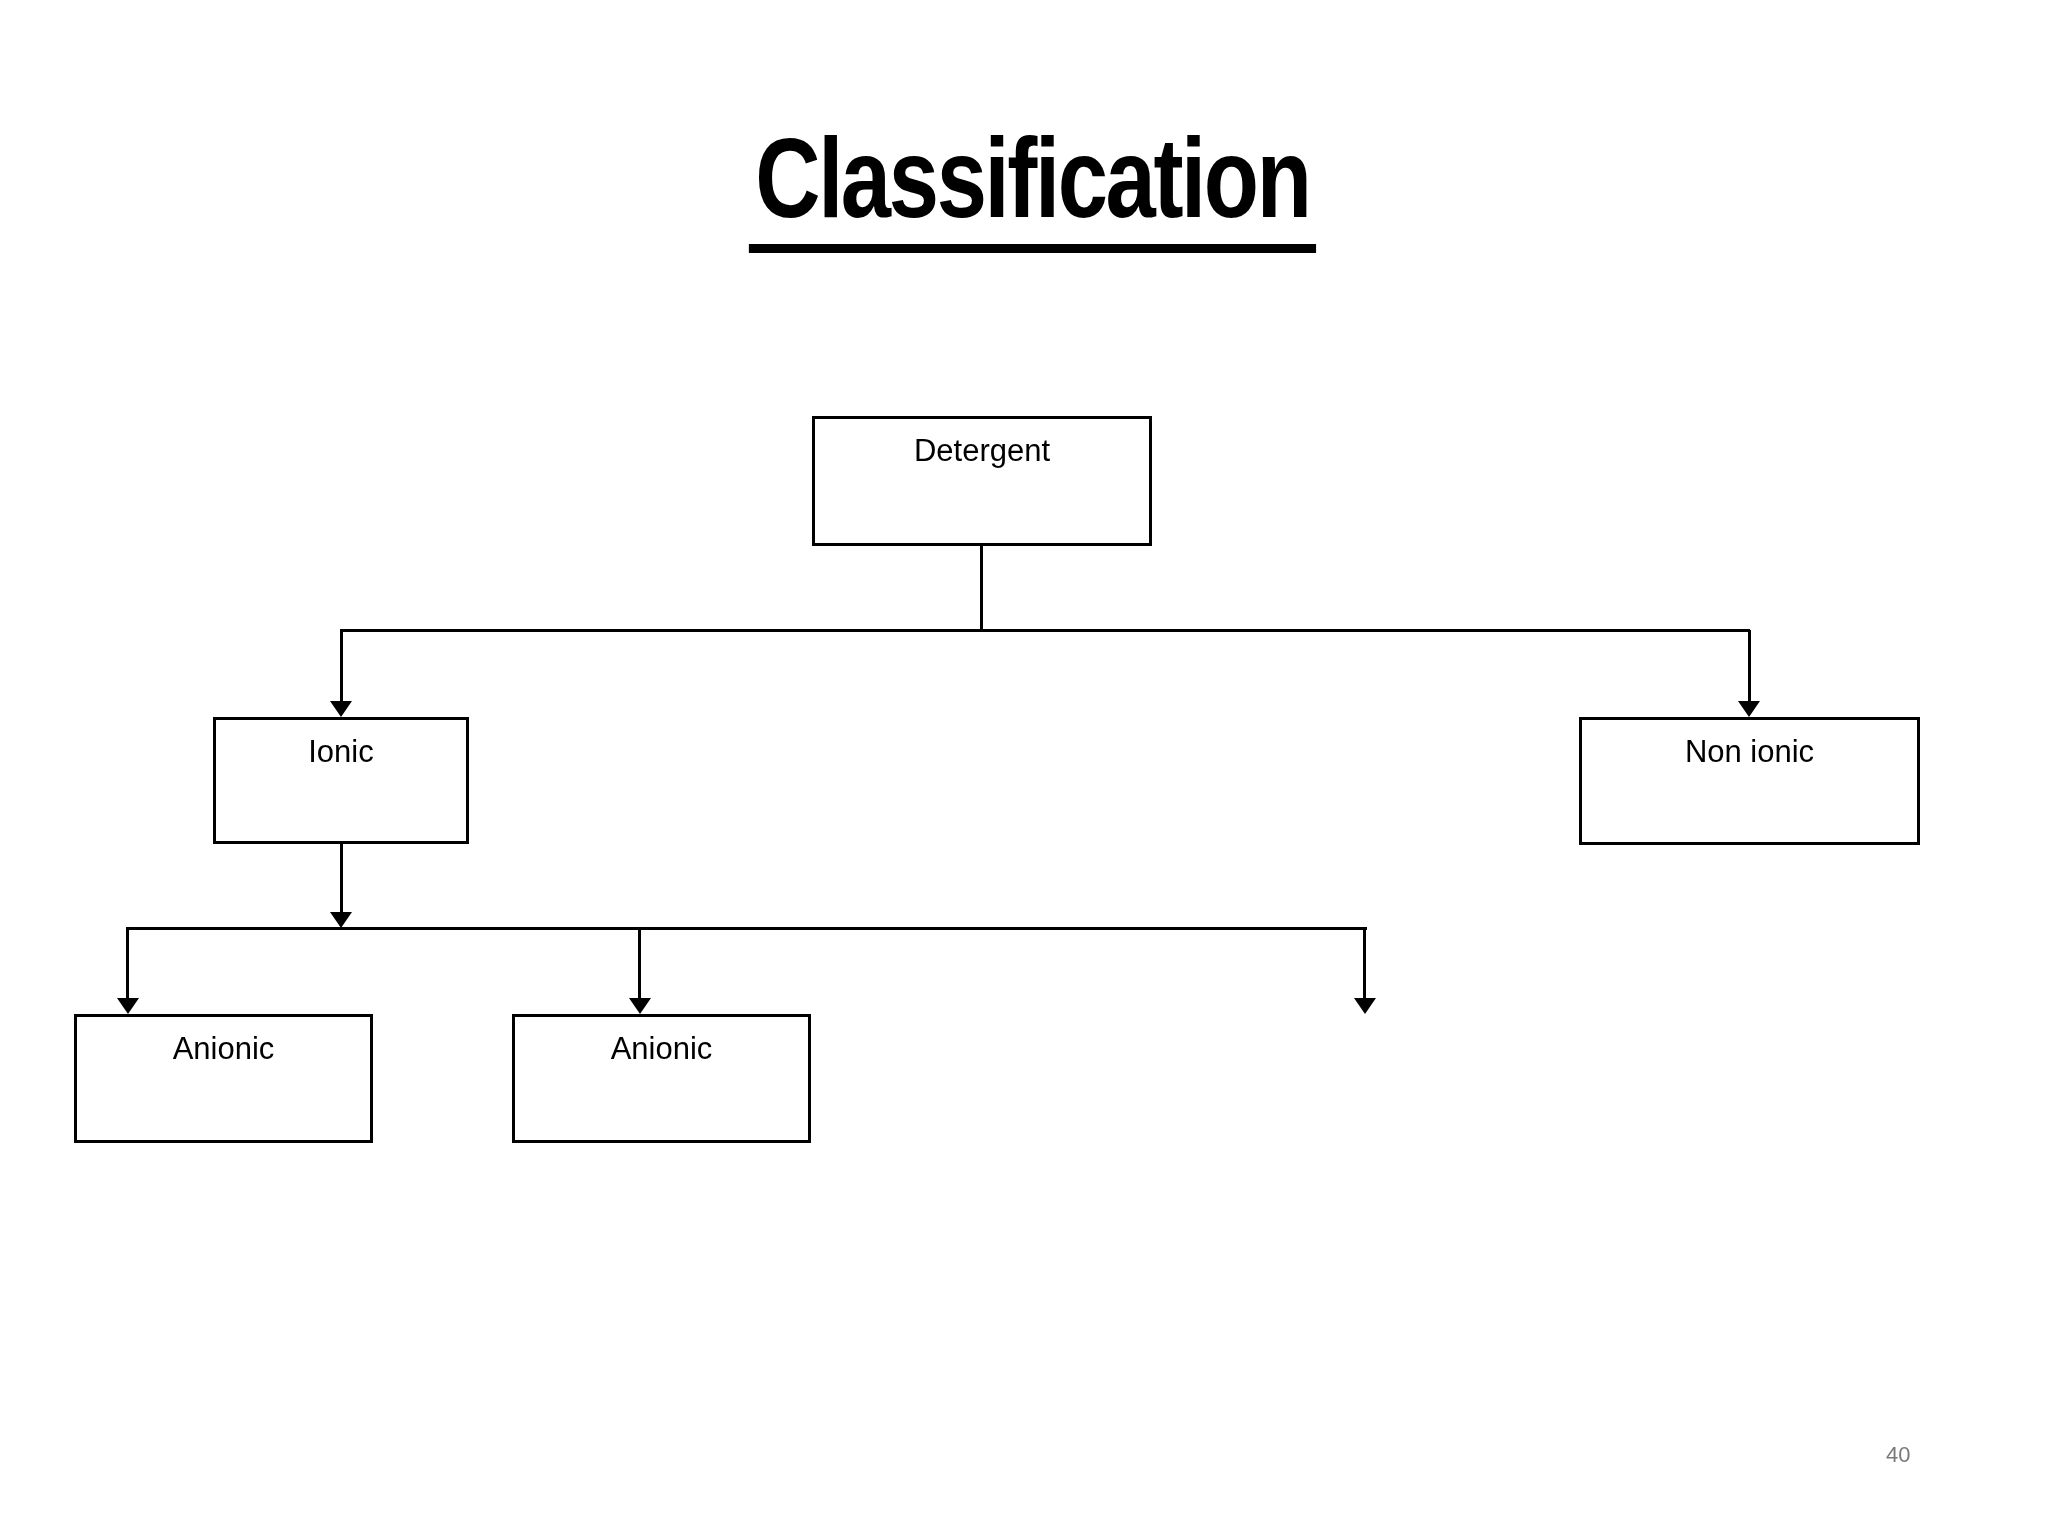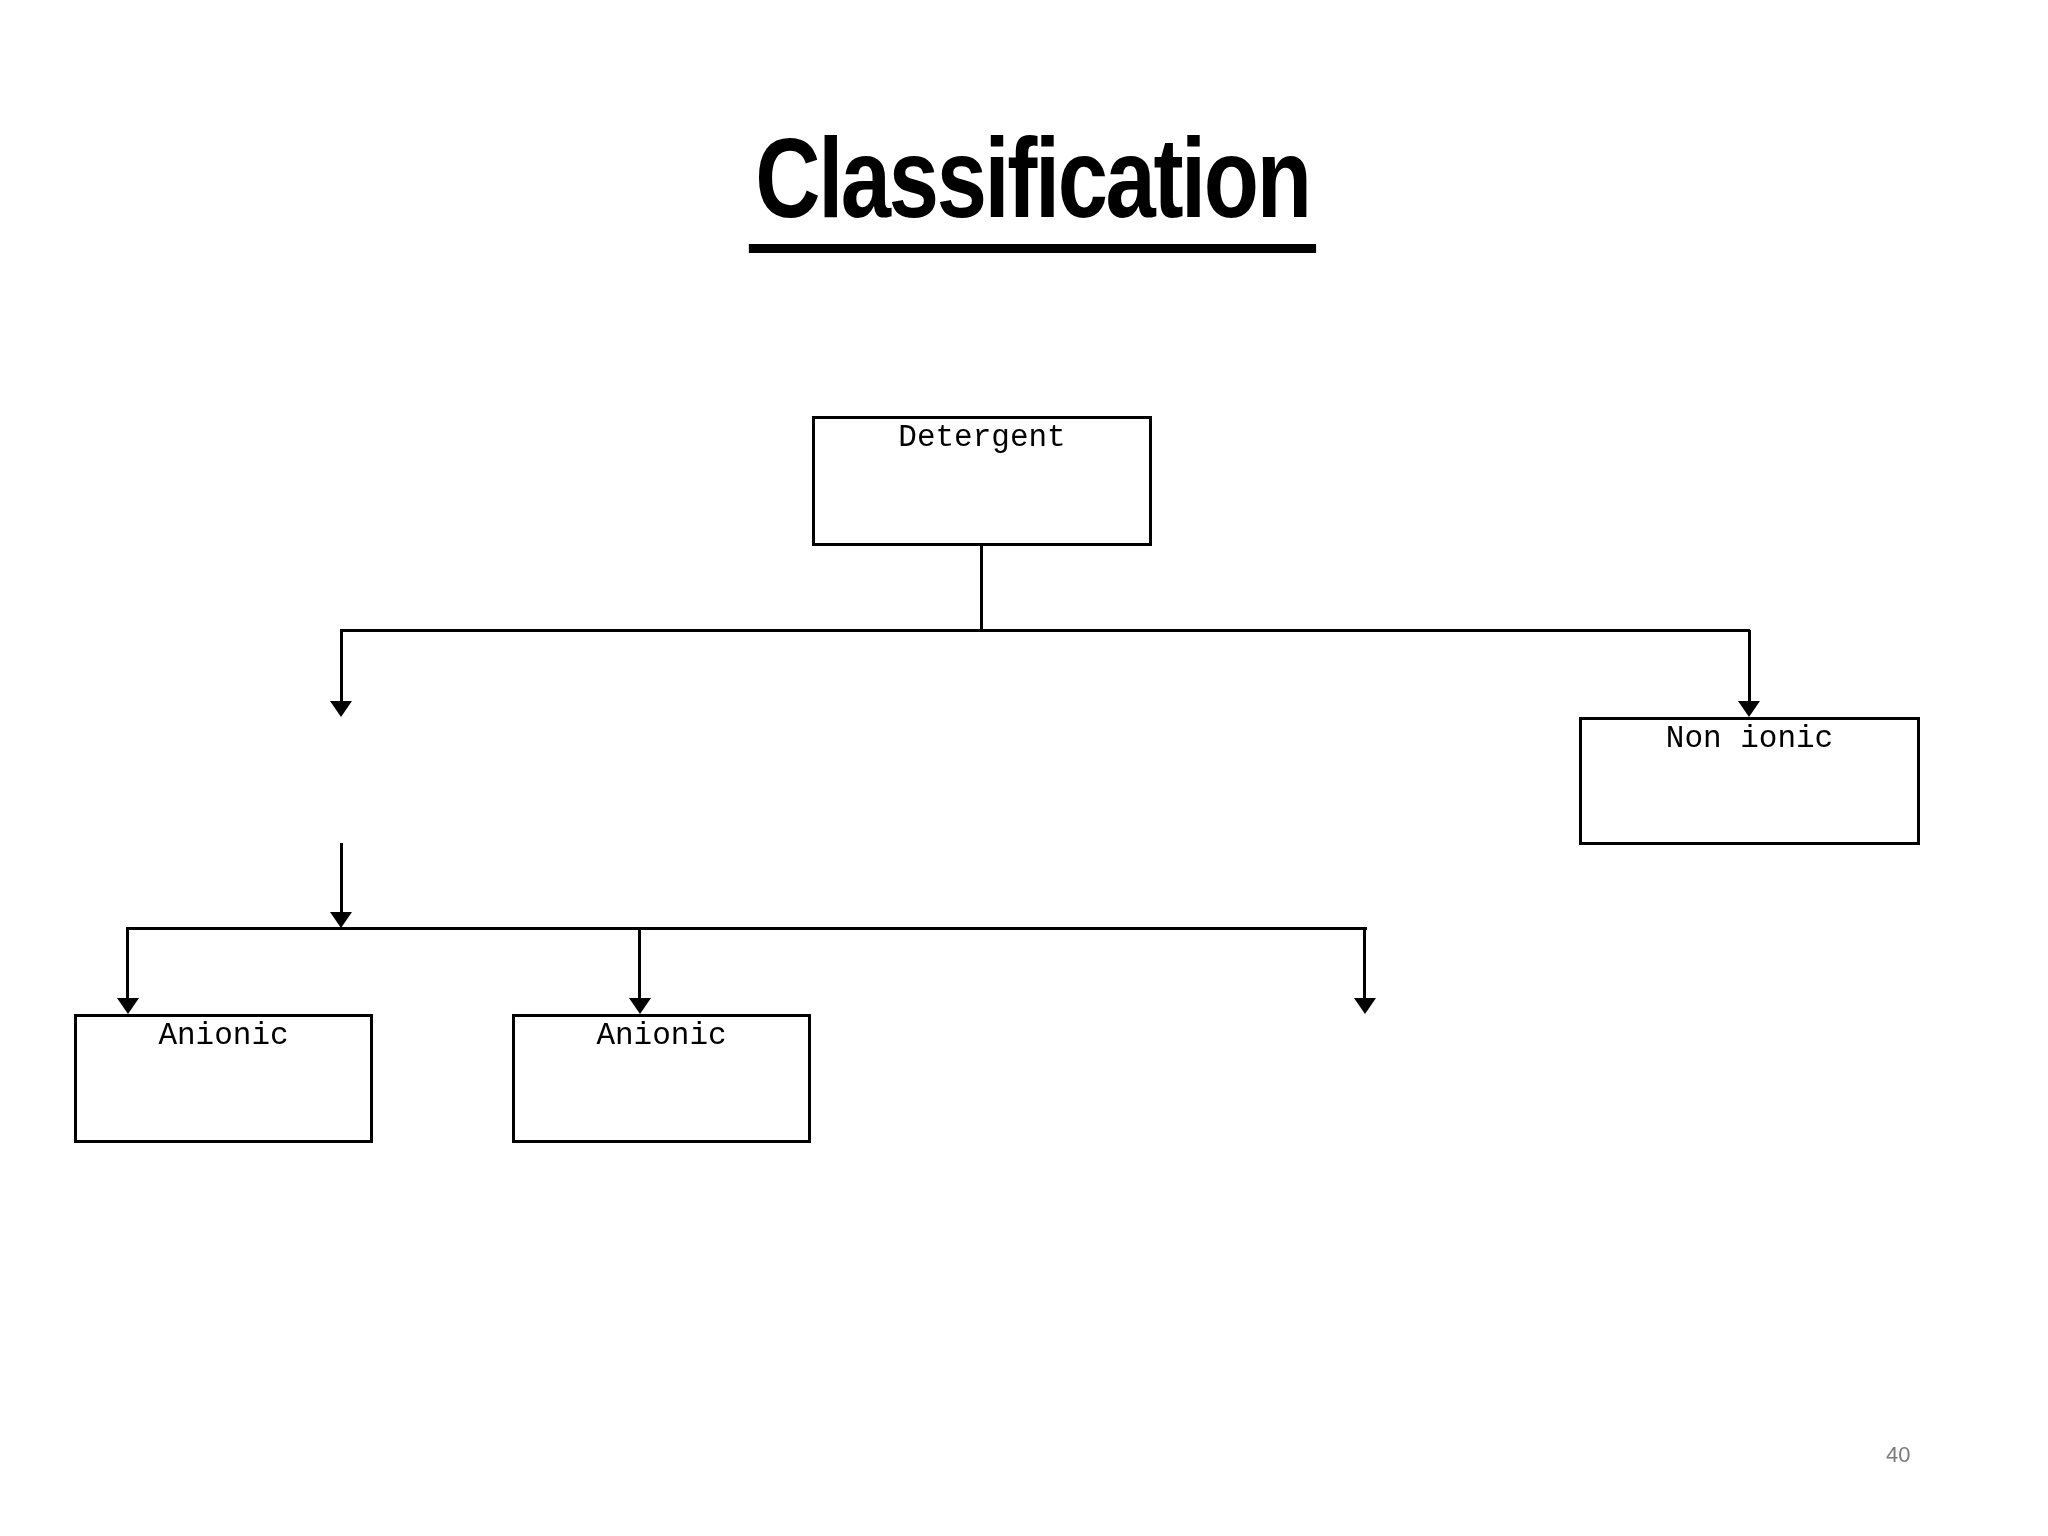--- a/index.html
+++ b/index.html
@@ -38,24 +38,24 @@
     white-space:nowrap;
   }
   .node{
     position:absolute;
     border:3px solid var(--line-color);
     background:var(--bg-color);
     text-align:center;
   }
   .node-label{
     display:block;
+    padding-top:13px;
     font-size:31px;
     color:var(--text-color);
     line-height:1.2;
-    font-family:Liberation Mono, monospace;
   }
   .vline,.hline{
     position:absolute;
     background:var(--line-color);
   }
   .vline{width:3px;}
   .hline{height:3px;}
   .arrow-down{
     position:absolute;
     width:0;height:0;
@@ -77,20 +77,23 @@
 <div class="slide">
 
   <div class="title-wrap">
     <span class="title-text">Classification</span>
   </div>
 
   <div class="node" style="left:812px;top:416px;width:340px;height:130px">
     <span class="node-label">Detergent</span>
   </div>
 
+  <div class="node" style="left:213px;top:717px;width:256px;height:127px">
+    <span class="node-label">Ionic</span>
+  </div>
 
   <div class="node" style="left:1579px;top:717px;width:341px;height:128px">
     <span class="node-label">Non ionic</span>
   </div>
 
   <div class="node" style="left:74px;top:1014px;width:299px;height:129px">
     <span class="node-label">Anionic</span>
   </div>
 
   <div class="node" style="left:512px;top:1014px;width:299px;height:129px">

